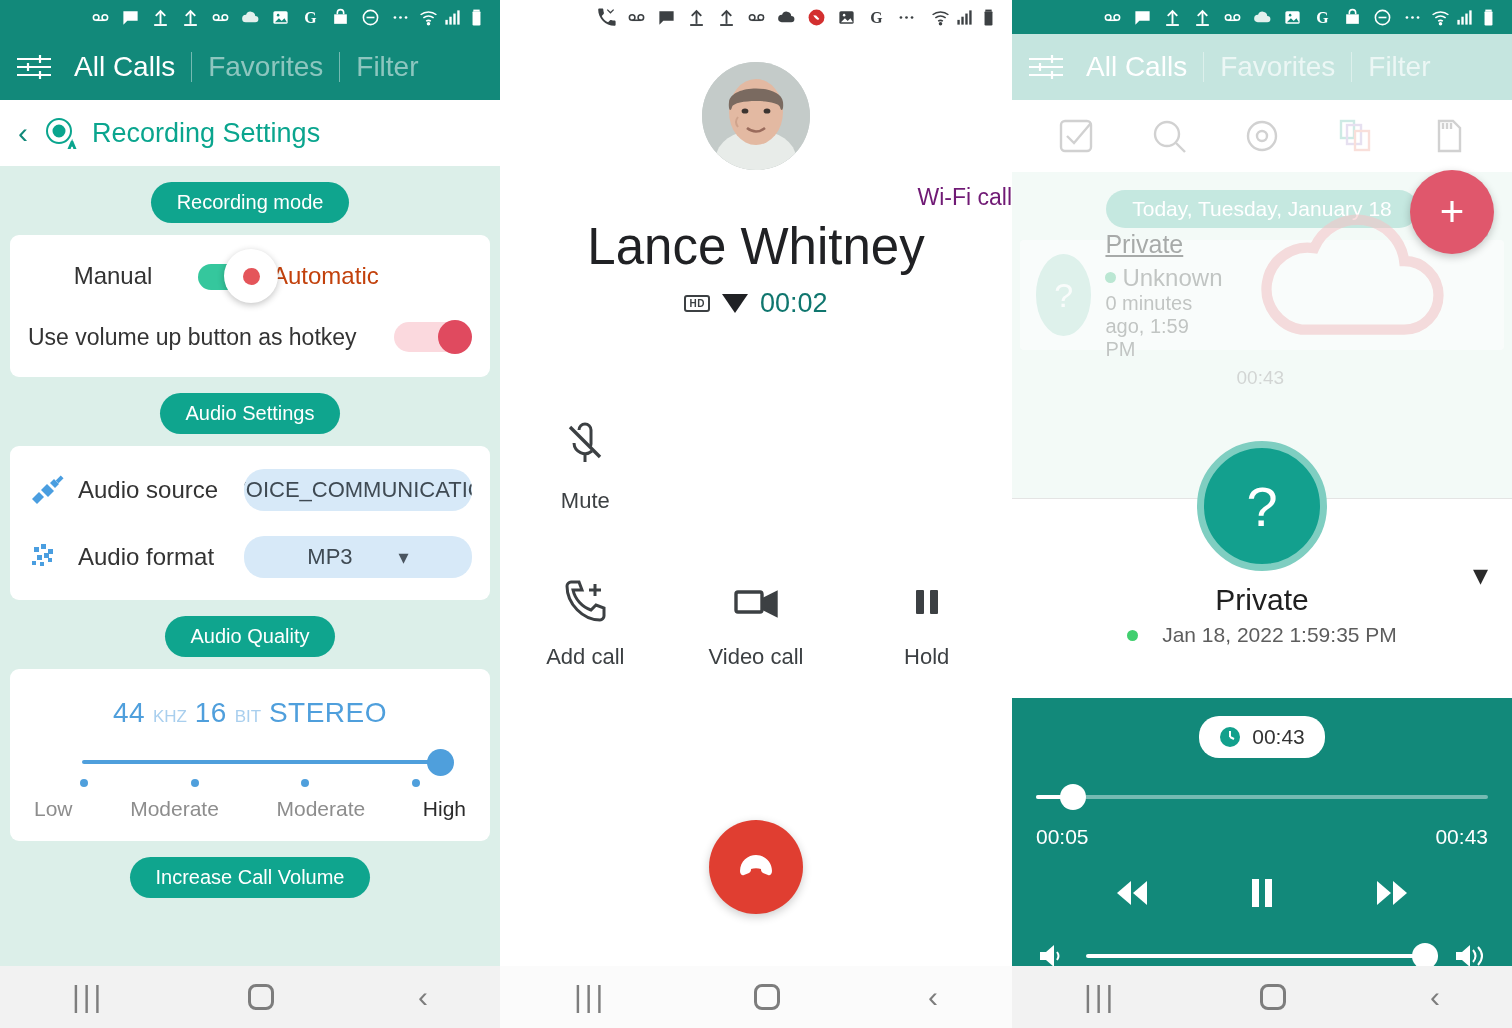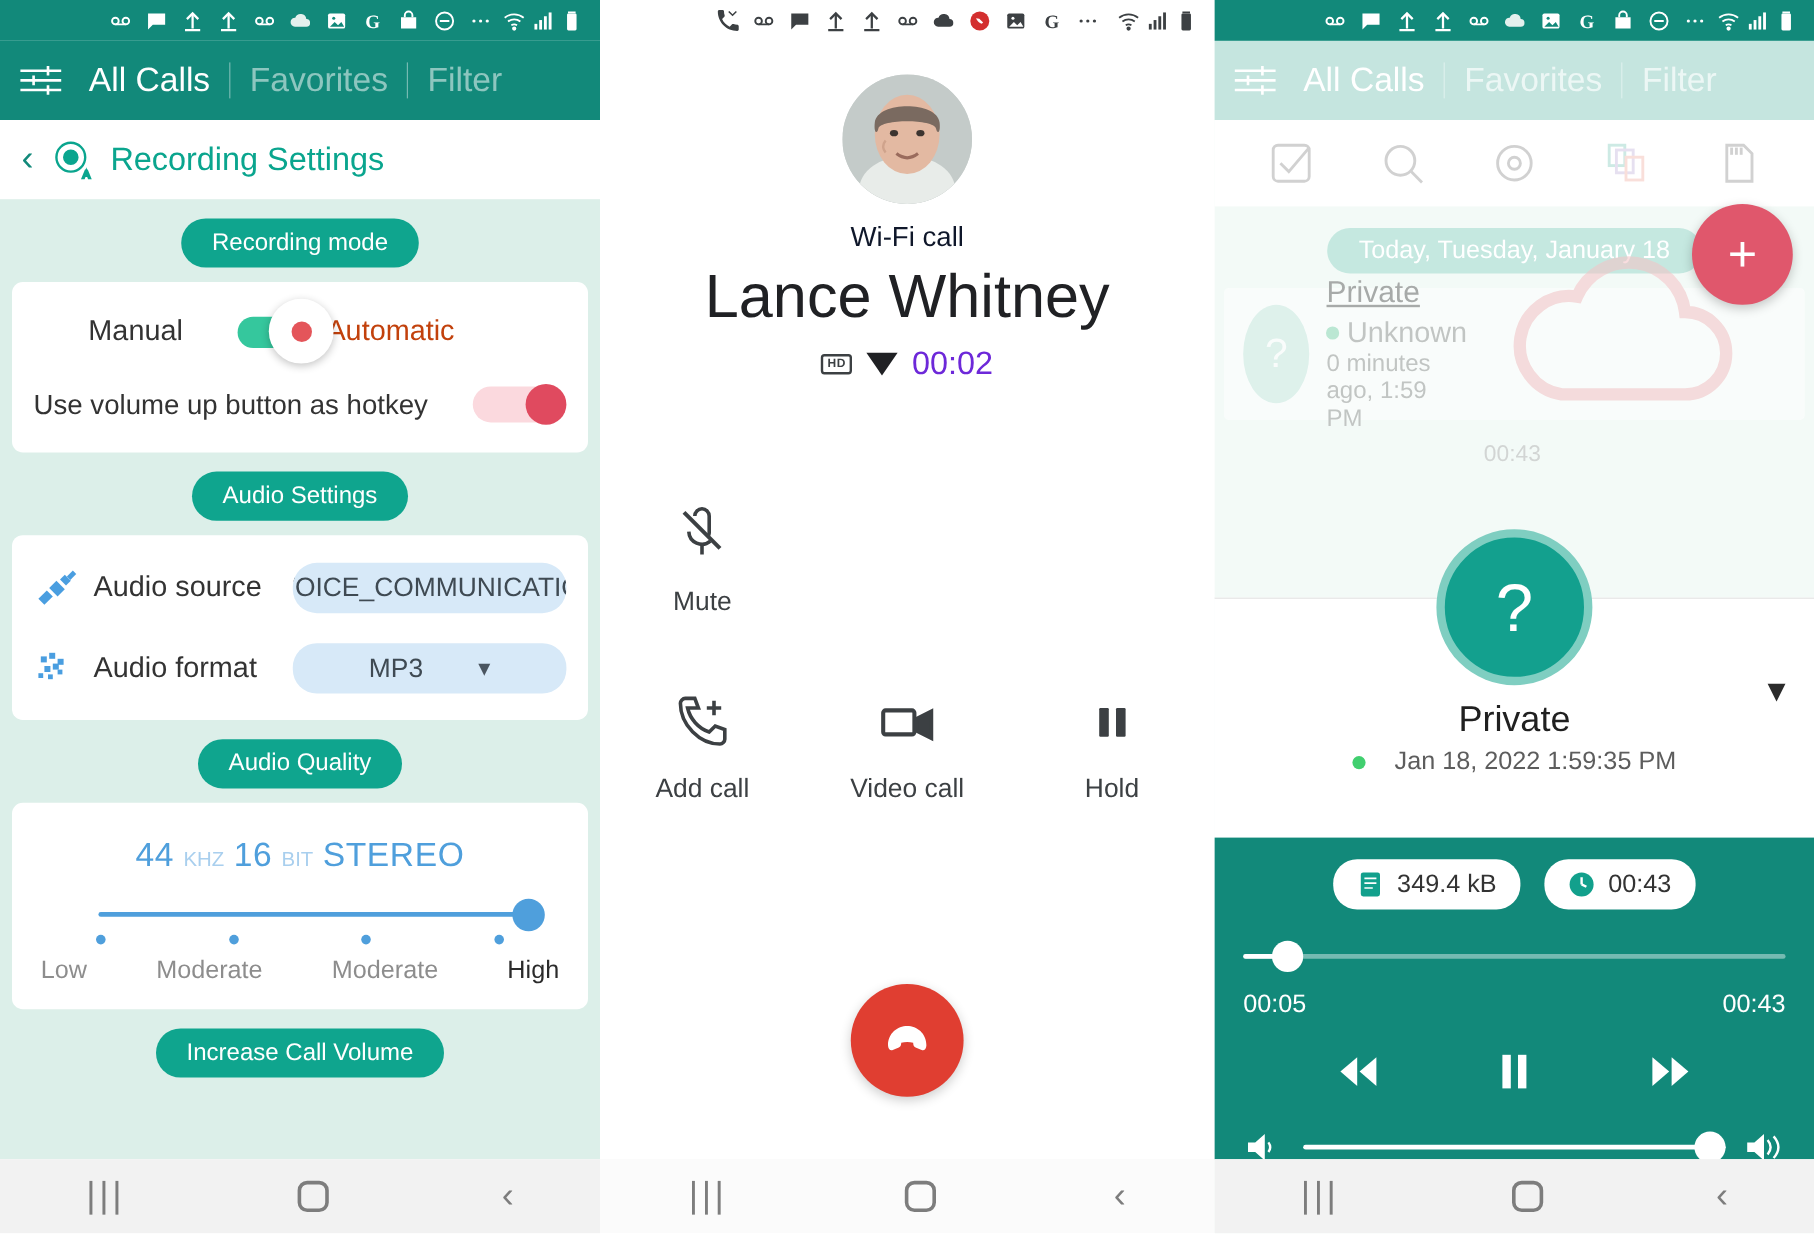--- a/index.html
+++ b/index.html
@@ -121,26 +121,26 @@
   .nav-home { width: 26px; height: 26px; border: 3px solid #7d7d7d; border-radius: 8px; }
   .nav-back { font-size: 30px; font-weight: 300; }
 
   
   .call { background: #ffffff; height: 1028px; position: relative; }
   .avatar {
     width: 108px; height: 108px; border-radius: 50%; margin: 28px auto 0;
     overflow: hidden; background: #c9cfcd; position: relative;
   }
   .avatar .face { position: absolute; inset: 0; }
-  .wifi-call { text-align: center; font-size: 23px; color: #0f172a; margin-top: 14px; }
+  .wifi-call { text-align: right; font-size: 23px; color: #701a75; margin-top: 14px; }
   .callee { text-align: center; font-size: 51px; color: #202124; margin-top: 6px; font-weight: 400; }
   .calltime { display: flex; align-items: center; justify-content: center; gap: 12px; margin-top: 12px; }
   .hd-badge { border: 2px solid #3c4043; border-radius: 3px; font-size: 10px; padding: 1px 3px; color: #3c4043; font-weight: bold; letter-spacing: 0.5px; }
   .wifi-tri { width: 0; height: 0; border-left: 13px solid transparent; border-right: 13px solid transparent; border-top: 19px solid #202124; }
-  .calltime .tm { font-size: 27px; color: #6d28d9; }
+  .calltime .tm { font-size: 27px; color: #0f766e; }
   .ctrl-grid {
     position: absolute; top: 420px; left: 0; right: 0;
     display: grid; grid-template-columns: 1fr 1fr 1fr; row-gap: 62px;
   }
   .ctrl { display: flex; flex-direction: column; align-items: center; gap: 16px; }
   .ctrl .gi { width: 56px; height: 52px; }
   .ctrl .gi svg { width: 100%; height: 100%; }
   .ctrl .cl { font-size: 22px; color: #3c4043; }
   .endcall {
     position: absolute; left: 50%; transform: translateX(-50%); top: 820px;
@@ -830,29 +830,20 @@
           <div class="sheet-name">Private</div>
           <div class="sheet-date">
             <i class="dot-g2"></i>
             <span>Jan 18, 2022 1:59:35 PM</span>
           </div>
         </div>
 
         <div class="player">
           <div class="badges">
             <span class="badge">
-              <span class="bic"><svg viewBox="0 0 22 22" fill="#12a08c">
-                    <rect x="3" y="1" width="16" height="20" rx="2"></rect>
-                    <line x1="6" y1="6" x2="16" y2="6" stroke="#fff" stroke-width="1.4"></line>
-                    <line x1="6" y1="10" x2="16" y2="10" stroke="#fff" stroke-width="1.4"></line>
-                    <line x1="6" y1="14" x2="13" y2="14" stroke="#fff" stroke-width="1.4"></line>
-                  </svg></span>
-              <span>349.4 kB</span>
-            </span>
-            <span class="badge">
               <span class="bic"><svg viewBox="0 0 22 22">
                     <circle cx="11" cy="11" r="10" fill="#12a08c"></circle>
                     <line x1="11" y1="11" x2="11" y2="5" stroke="#fff" stroke-width="2"></line>
                     <line x1="11" y1="11" x2="15" y2="13" stroke="#fff" stroke-width="2"></line>
                   </svg></span>
               <span>00:43</span>
             </span>
           </div>
 
           <div class="seek">

